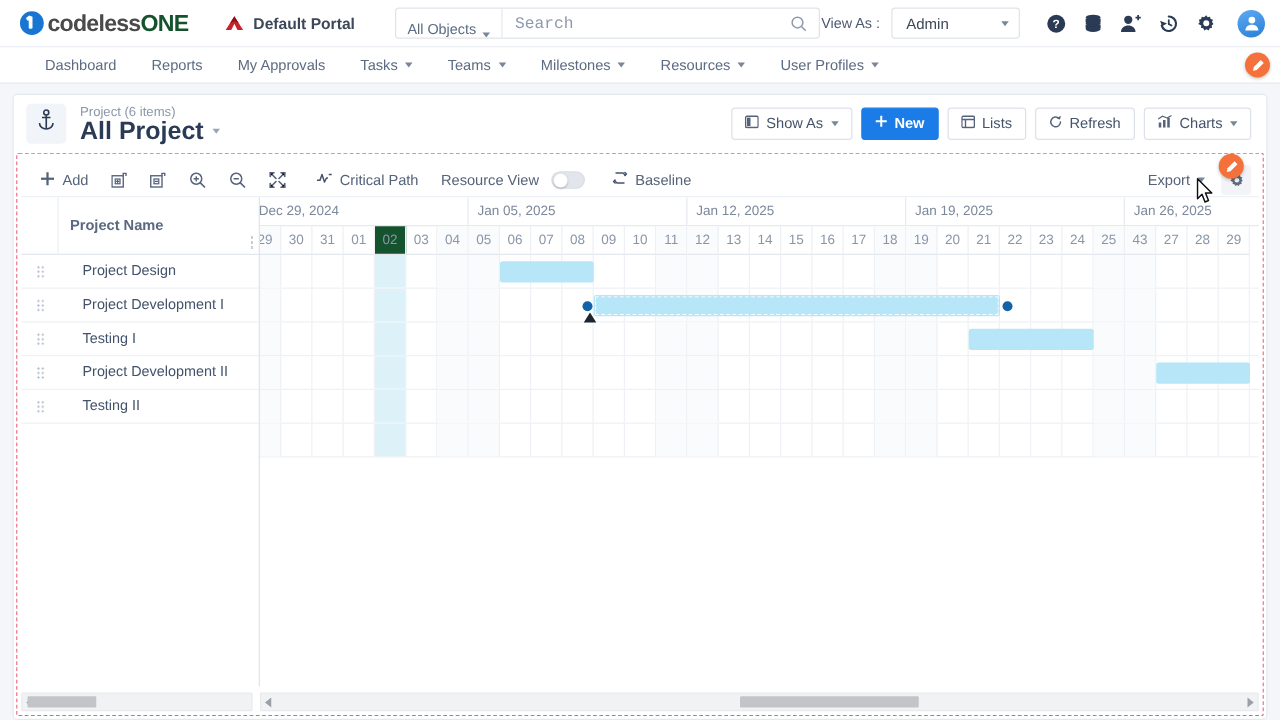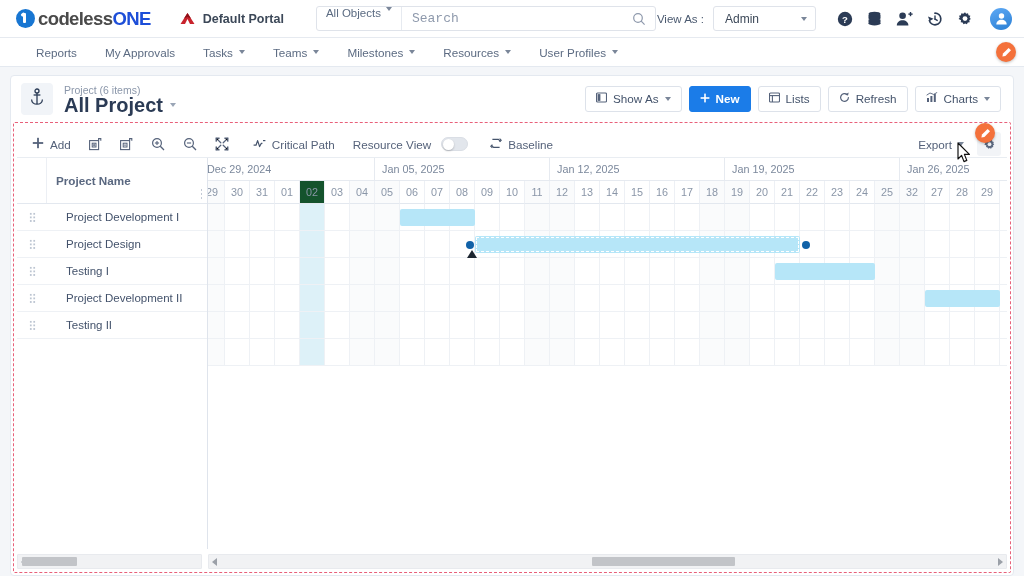--- a/index.html
+++ b/index.html
@@ -29,38 +29,38 @@
   .logo-mark:after {
     content: ""; position: absolute; left: 7px; top: 4px;
     width: 3px; height: 10px; background: #fff; border-radius: 1px;
   }
   .logo-mark:before {
     content: ""; position: absolute; left: 4.5px; top: 4px;
     width: 4px; height: 3px; background: #fff;
     transform: rotate(-40deg); border-radius: 1px;
   }
   .logo-text { font-size: 18.5px; font-weight: 700; letter-spacing: -0.6px; color: #4a4a4a; }
-  .logo-text .blue { color: #1d4ed8; }
+  .logo-text .blue { color: #14532d; }
 
   .portal {
     display: flex; align-items: center; gap: 7px;
     margin-left: 28px;
   }
   .portal-icon { width: 17px; height: 14px; }
   .portal-name { font-size: 12.5px; color: #3c4858; font-weight: 700; }
 
   .searchwrap {
     margin-left: 32px;
     display: flex; align-items: center;
     height: 25px; width: 340px;
     border: 1px solid #dfe3ea; border-radius: 3px;
     background: #fff;
   }
   .allobj {
-    display: flex; align-items: flex-start; gap: 5px;
+    display: flex; align-items: flex-end; gap: 5px;
     padding: 0 9px; height: 100%;
     border-right: 1px solid #e6eaf0;
     font-size: 11.5px; color: #5b6b82; white-space: nowrap;
   }
   .caret {
     width: 0; height: 0;
     border-left: 3.5px solid transparent;
     border-right: 3.5px solid transparent;
     border-top: 4px solid #7a8699;
     display: inline-block;
@@ -413,20 +413,23 @@
         <svg width="13" height="13" viewBox="0 0 13 13">
             <circle cx="6.5" cy="4" r="2.7" fill="#fff"></circle>
             <path d="M1.3 12.4c0-3 2.3-4.7 5.2-4.7s5.2 1.7 5.2 4.7z" fill="#fff"></path>
           </svg>
       </span>
     </div>
   </div>
 
   <div class="nav">
     <div class="nav-item">
+      <span>Dashboard</span>
+    </div>
+    <div class="nav-item">
       <span>Reports</span>
     </div>
     <div class="nav-item">
       <span>My Approvals</span>
     </div>
     <div class="nav-item">
       <span>Tasks</span>
       <i class="caret"></i>
     </div>
     <div class="nav-item">
@@ -628,27 +631,27 @@
           <div class="lp-head">
             <div class="handle-col"></div>
             <div class="title">Project Name</div>
             <div class="col-dots"></div>
           </div>
           <div class="rows" id="task-rows">
               <div class="row">
                 <div class="grip">
                   <div class="dots6"></div>
                 </div>
-                <div class="rname">Project Development I</div>
+                <div class="rname">Project Design</div>
               </div>
               <div class="row">
                 <div class="grip">
                   <div class="dots6"></div>
                 </div>
-                <div class="rname">Project Design</div>
+                <div class="rname">Project Development I</div>
               </div>
               <div class="row">
                 <div class="grip">
                   <div class="dots6"></div>
                 </div>
                 <div class="rname">Testing I</div>
               </div>
               <div class="row">
                 <div class="grip">
                   <div class="dots6"></div>
@@ -695,21 +698,21 @@
                 <div class="tl-day">16</div>
                 <div class="tl-day">17</div>
                 <div class="tl-day we">18</div>
                 <div class="tl-day we">19</div>
                 <div class="tl-day">20</div>
                 <div class="tl-day">21</div>
                 <div class="tl-day">22</div>
                 <div class="tl-day">23</div>
                 <div class="tl-day">24</div>
                 <div class="tl-day we">25</div>
-                <div class="tl-day we">32</div>
+                <div class="tl-day we">43</div>
                 <div class="tl-day">27</div>
                 <div class="tl-day">28</div>
                 <div class="tl-day">29</div>
               </div>
             <div class="grid-body" id="grid-body">
                 <div class="grid-row">
                   <div class="grid-cell we"></div>
                   <div class="grid-cell"></div>
                   <div class="grid-cell"></div>
                   <div class="grid-cell"></div>

